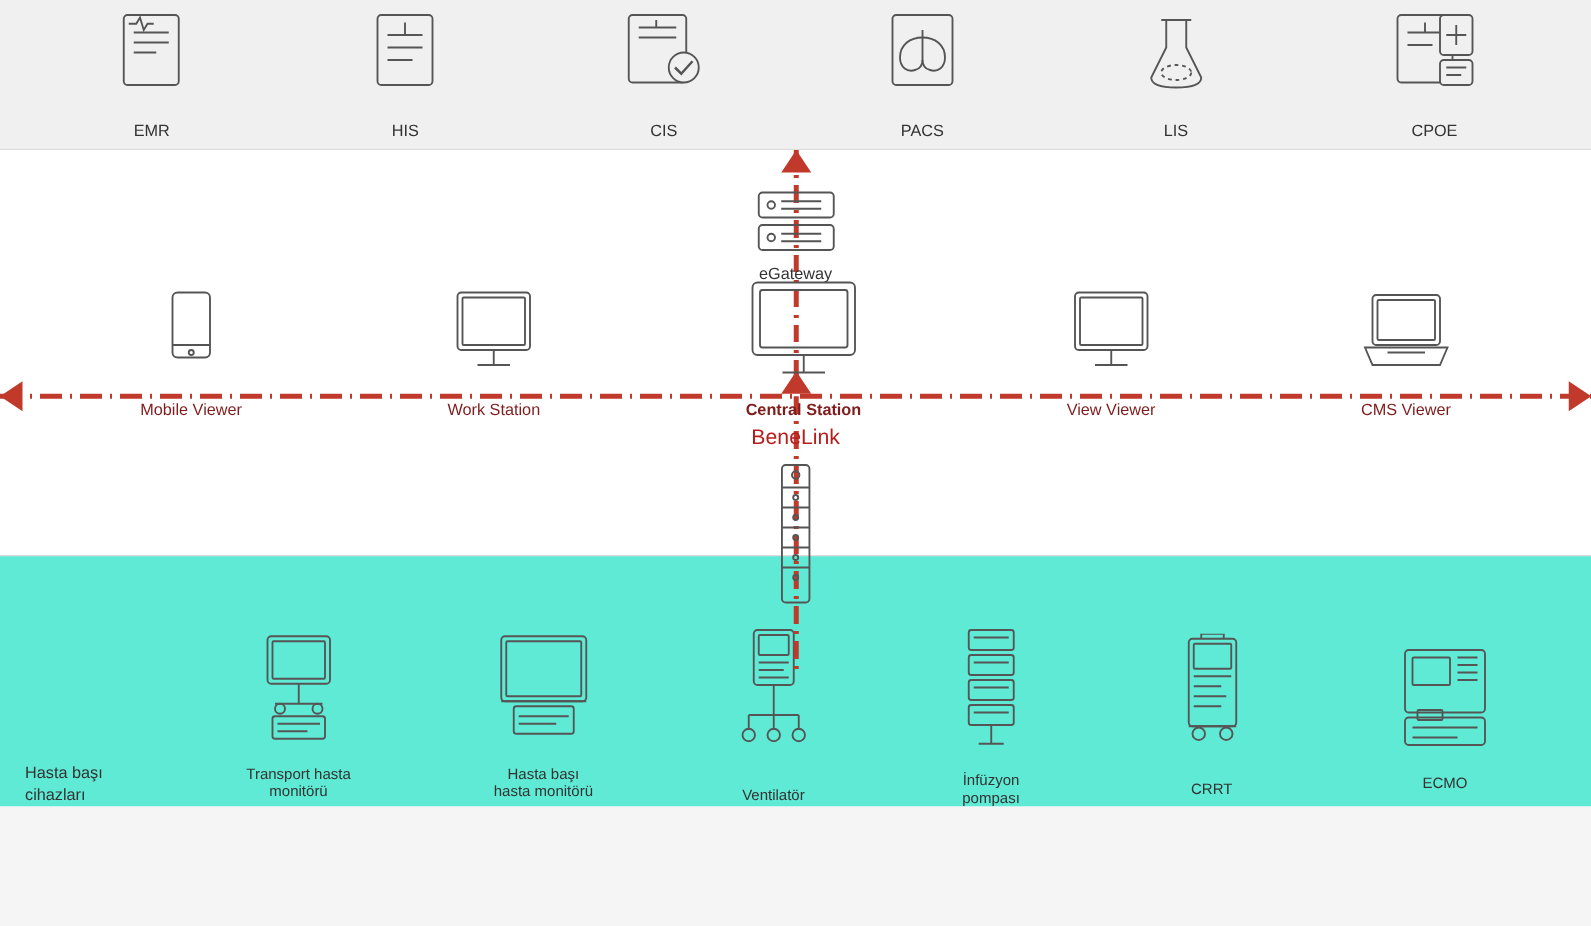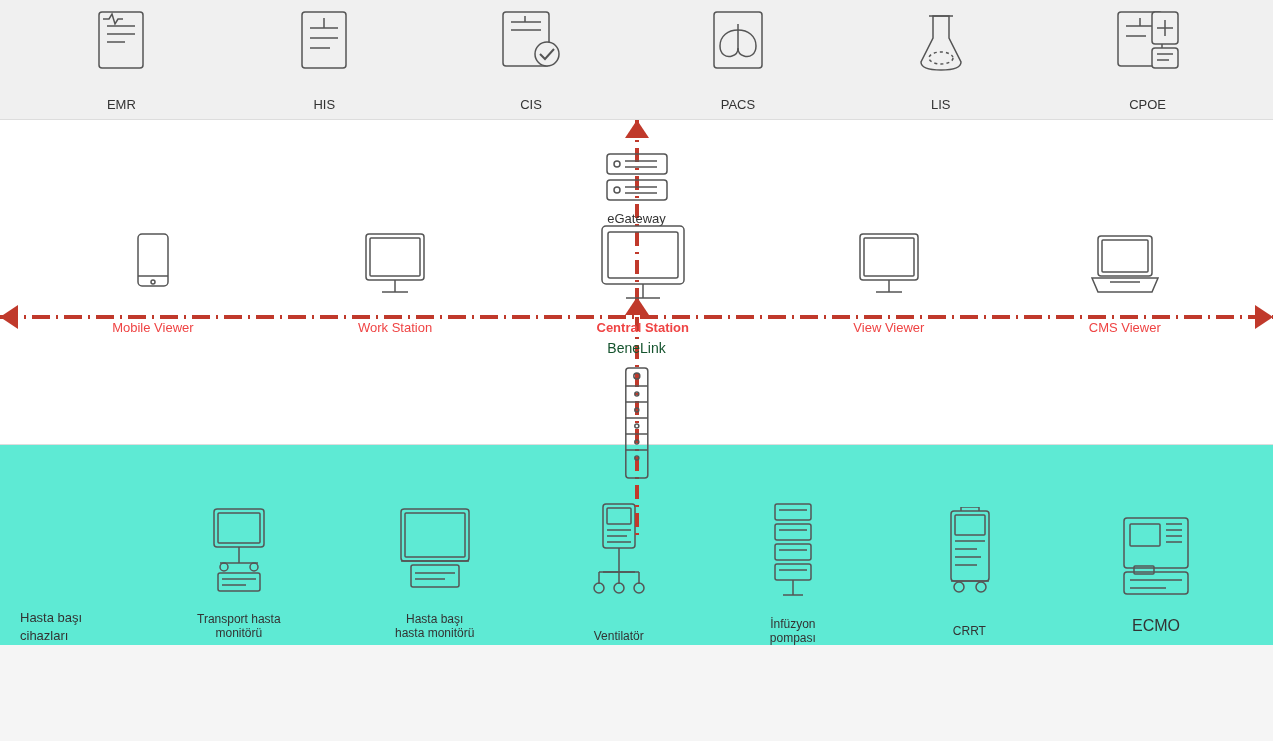--- a/index.html
+++ b/index.html
@@ -170,21 +170,21 @@
       display: flex;
       flex-direction: column;
       align-items: center;
       gap: 6px;
       position: relative;
       z-index: 3;
       background: transparent;
     }
     .net-device .label {
       font-size: 13px;
-      color: #ef4444;
+      color: #7f1d1d;
       margin-top: 4px;
       text-align: center;
     }
 
     
     .egateway-container {
       position: absolute;
       left: 50%;
       top: 30px;
       transform: translateX(-50%);
@@ -407,21 +407,21 @@
 
         <path d="M2,48 L68,48 L62,62 L8,62 Z" class="icon-gray"></path>
         <line x1="20" y1="52" x2="50" y2="52" class="icon-gray"></line>
       </svg>
       <span class="label">CMS Viewer</span>
     </div>
 
   </div>
 
   <div class="benelink-container">
-    <span style="font-size:14px;color:#14532d;margin-bottom:4px;">BeneLink</span>
+    <span style="font-size:17px;color:#b91c1c;margin-bottom:4px;">BeneLink</span>
     <svg width="50" height="120" viewBox="0 0 50 120">
 
       <rect x="14" y="2" width="22" height="110" rx="3" class="icon-gray"></rect>
       <line x1="14" y1="20" x2="36" y2="20" class="icon-gray"></line>
       <line x1="14" y1="36" x2="36" y2="36" class="icon-gray"></line>
       <line x1="14" y1="52" x2="36" y2="52" class="icon-gray"></line>
       <line x1="14" y1="68" x2="36" y2="68" class="icon-gray"></line>
       <line x1="14" y1="84" x2="36" y2="84" class="icon-gray"></line>
       <circle cx="25" cy="10" r="3" class="icon-gray"></circle>
       <circle cx="25" cy="28" r="2" class="icon-gray"></circle>
@@ -541,17 +541,17 @@
         <line x1="50" y1="20" x2="66" y2="20" class="icon-gray"></line>
         <line x1="50" y1="26" x2="66" y2="26" class="icon-gray"></line>
         <line x1="50" y1="32" x2="66" y2="32" class="icon-gray"></line>
 
         <rect x="8" y="62" width="64" height="22" rx="3" class="icon-gray"></rect>
         <line x1="14" y1="70" x2="66" y2="70" class="icon-gray"></line>
         <line x1="14" y1="78" x2="50" y2="78" class="icon-gray"></line>
 
         <rect x="18" y="56" width="20" height="8" rx="1" class="icon-gray"></rect>
       </svg>
-      <span class="label" style="font-size:16px;">ECMO</span>
+      <span class="label" style="font-size:12px;">ECMO</span>
     </div>
 
   </div>
 </div>
 
 </body></html>

